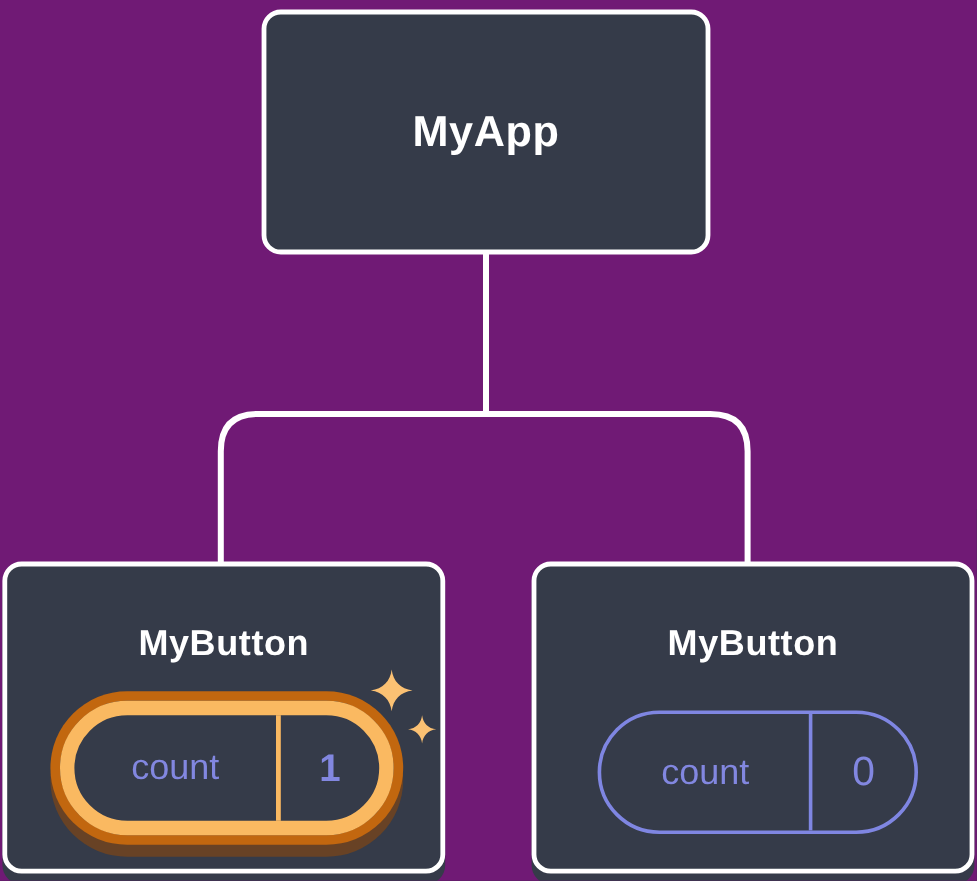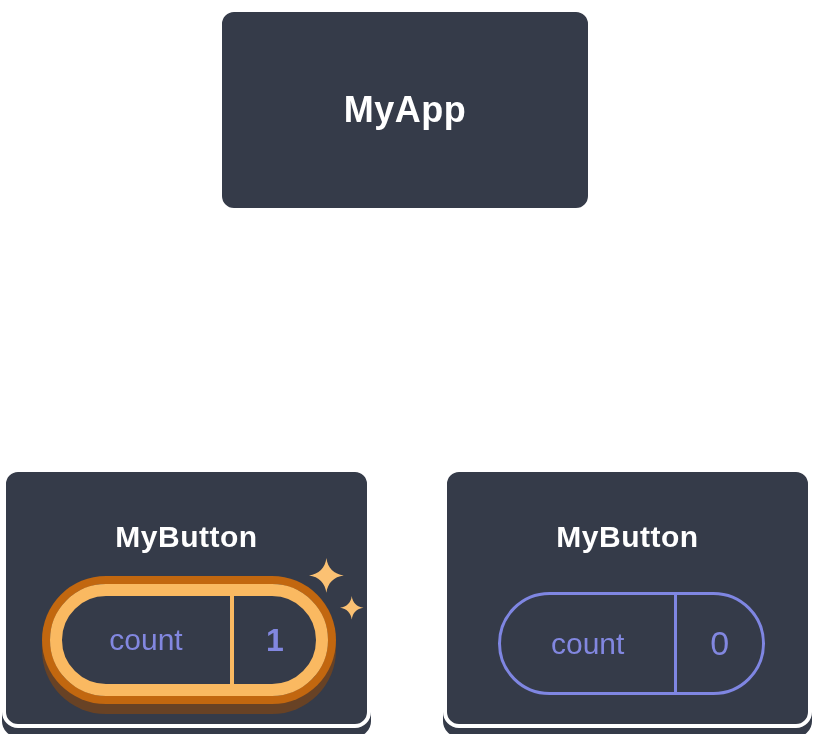--- a/index.html
+++ b/index.html
@@ -4,21 +4,21 @@
 <style>
   html,body{margin:0;padding:0;}
   body{
     font-family:"Liberation Sans", sans-serif;
     background:#2b3340;
   }
   .canvas{
     position:relative;
     width:814px;
     height:734px;
-    background:#ffffff;
+    background:#701a75;
     overflow:hidden;
   }
   .connector-svg{
     position:absolute;
     left:0;top:0;
     pointer-events:none;
   }
   .node{
     position:absolute;
     background:#353B49;

